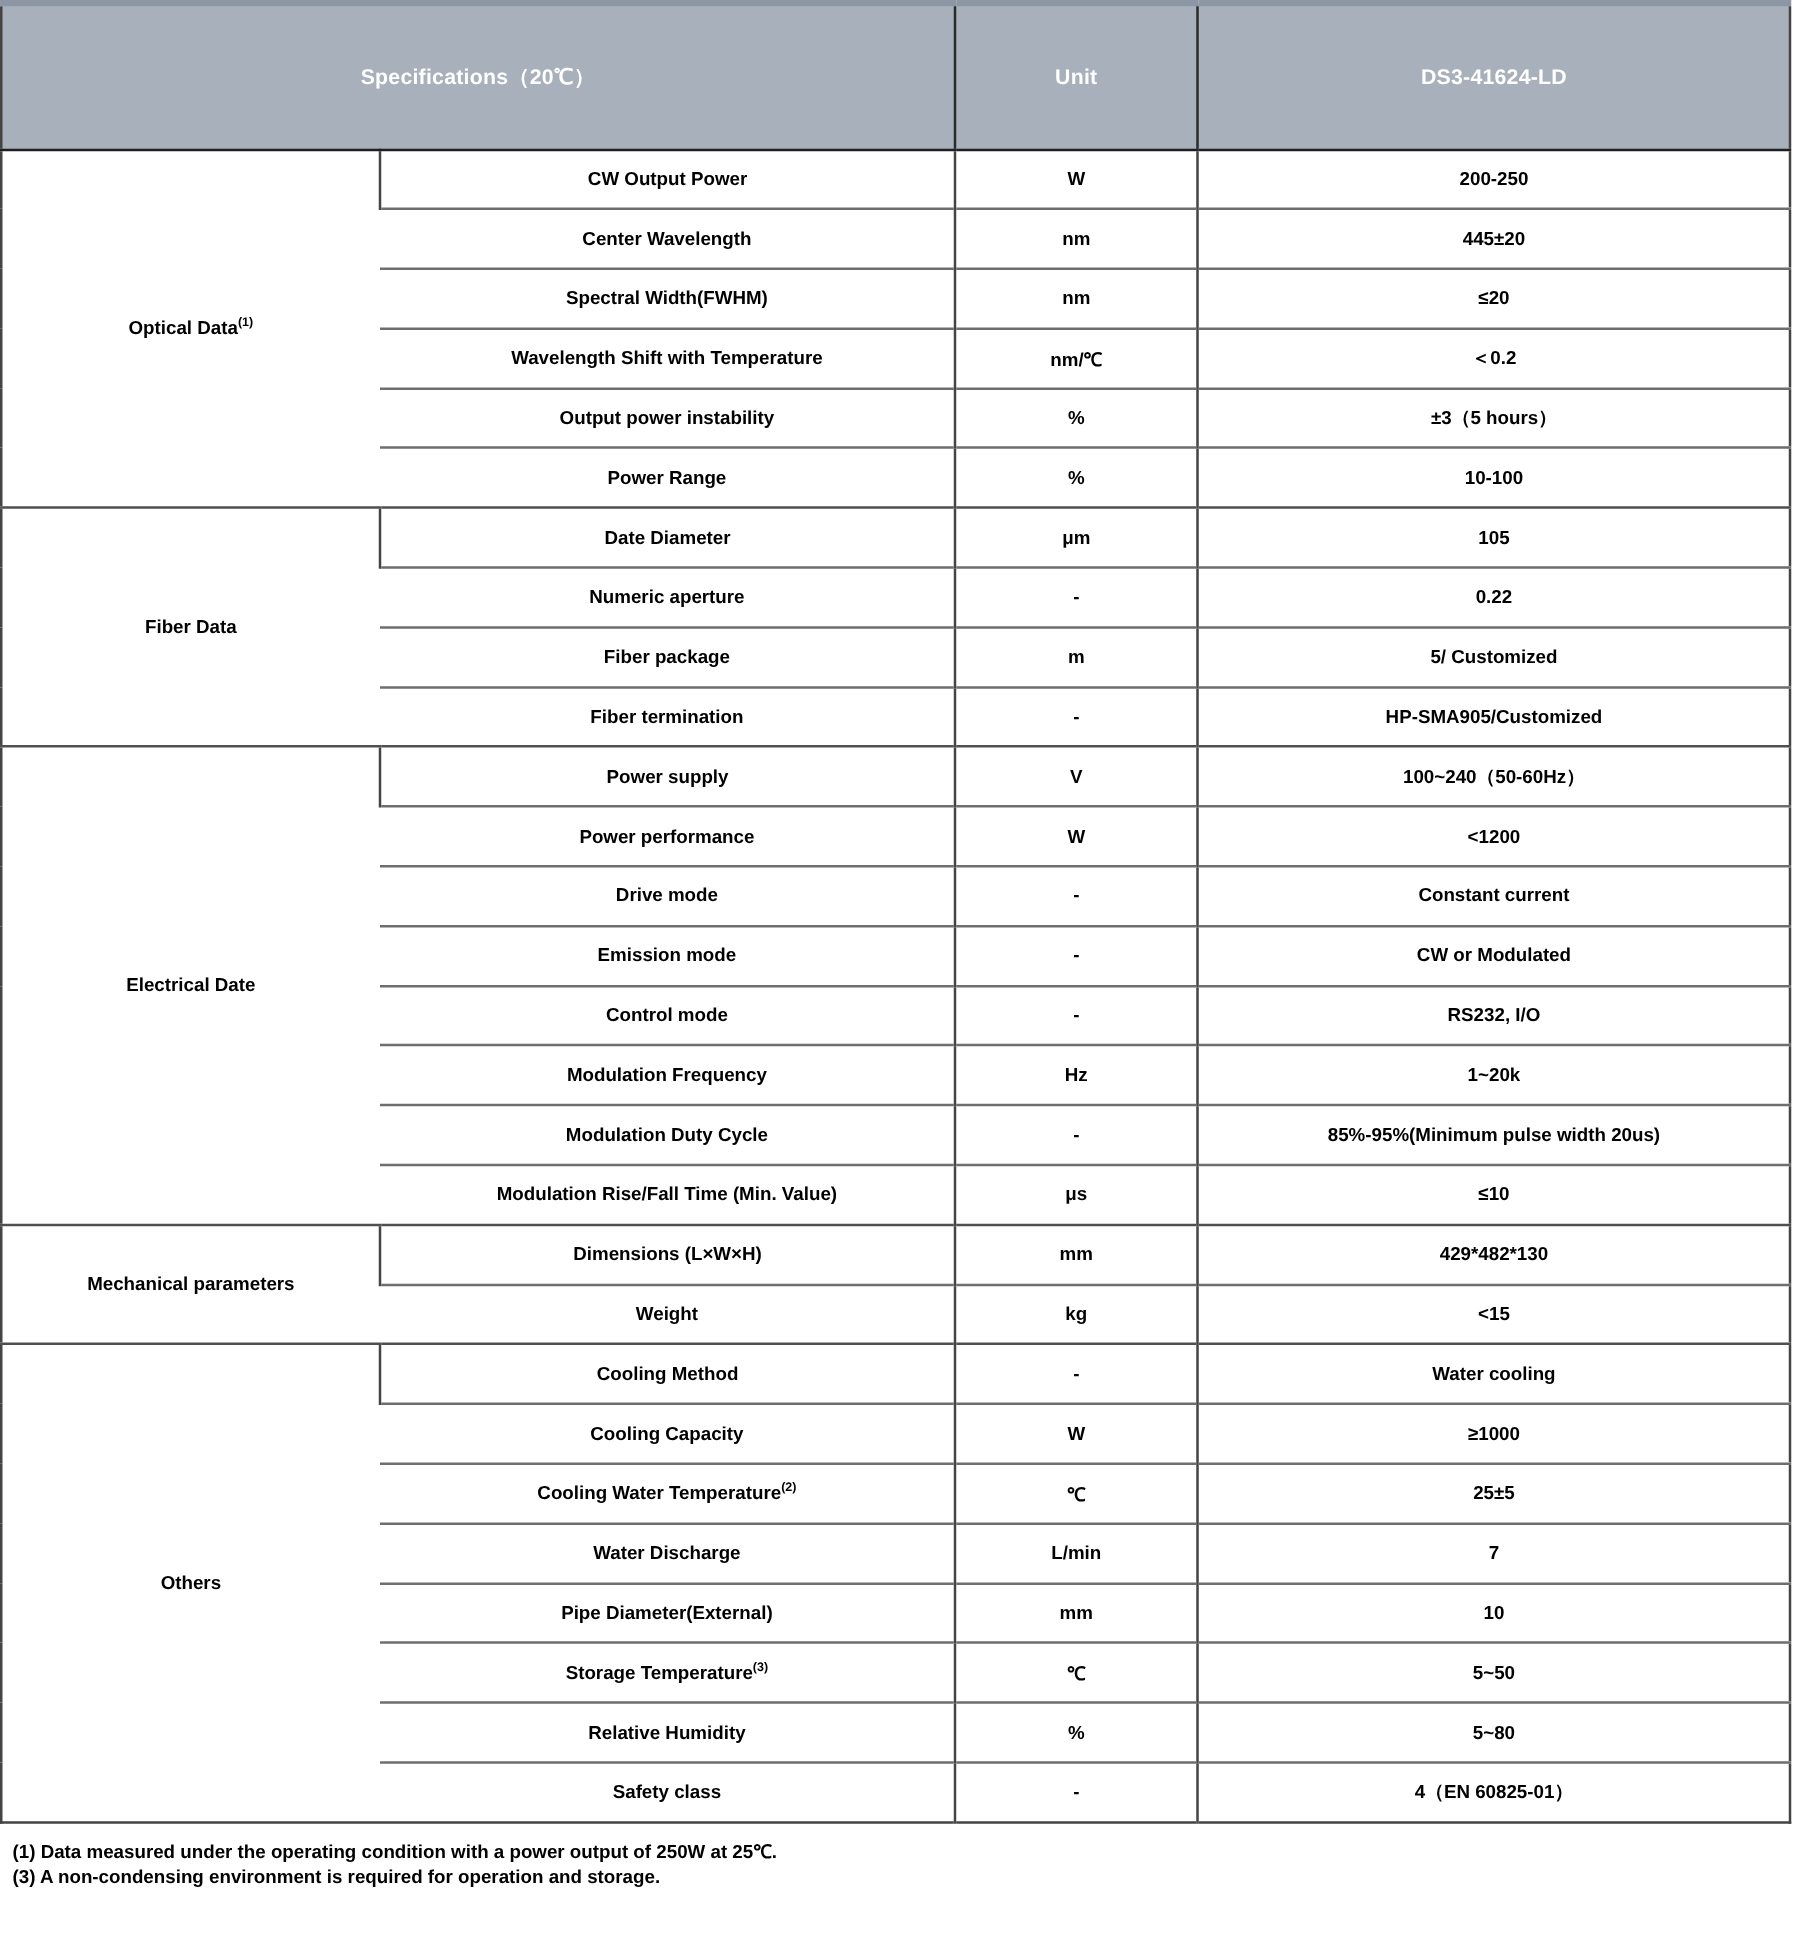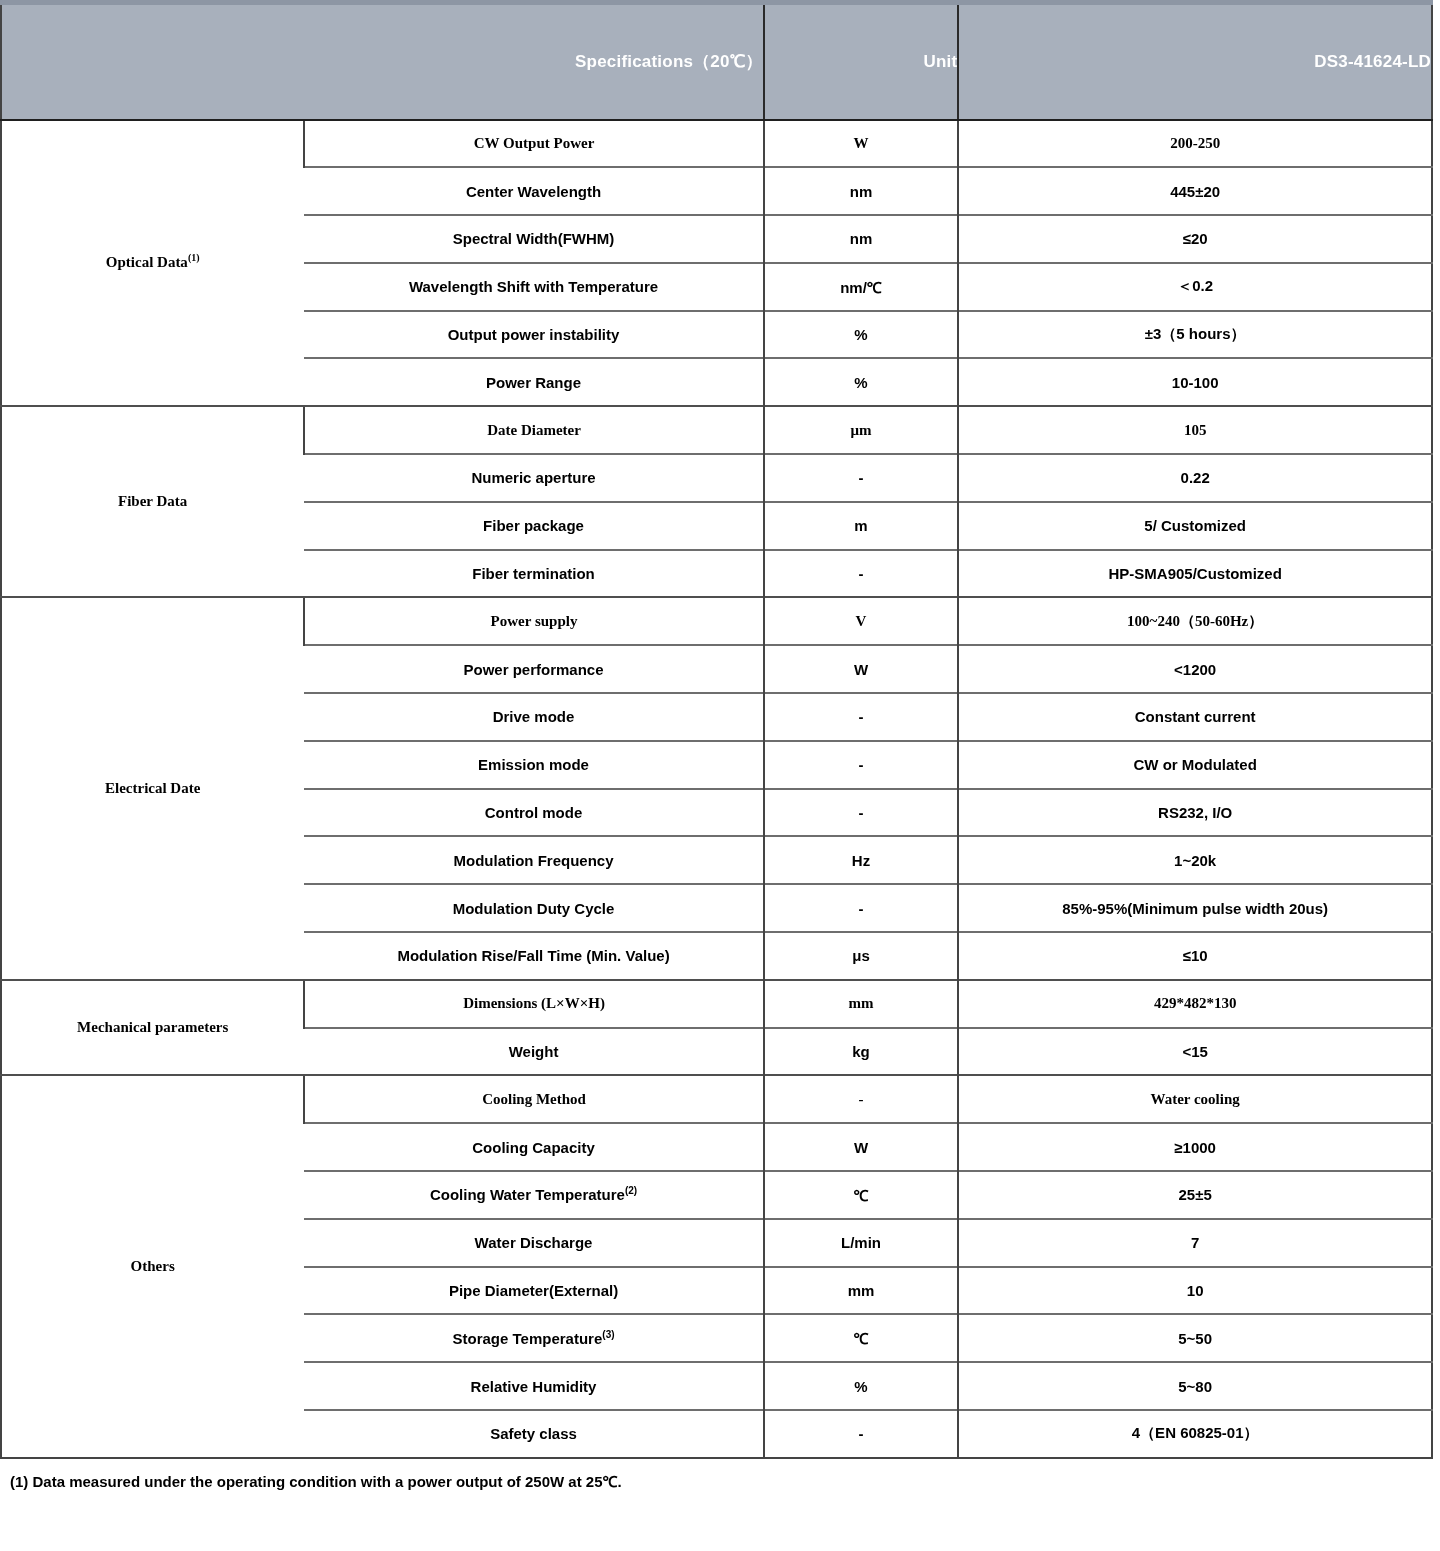--- a/index.html
+++ b/index.html
@@ -32,41 +32,41 @@
   col.c-param{width:32.1%;}
   col.c-unit{width:13.6%;}
   col.c-value{width:33.1%;}
   thead th{
     height:117px;
     background:var(--header-bg);
     border-top:5px solid var(--header-top);
     color:var(--header-text);
     font-size:17px;
     font-weight:bold;
-    text-align:right;
+    text-align:center;
     vertical-align:middle;
     border-left:2px solid #2a2a2a;
     border-bottom:2px solid #1f1f1f;
     letter-spacing:0.2px;
     margin-left:43px;
   }
   thead th:first-child{border-left:none;}
   tbody td{
     height:47.8px;
     text-align:center;
     vertical-align:middle;
     font-size:15px;
     font-weight:bold;
     border-top:2px solid var(--grid-h);
     border-left:2px solid var(--grid-v);
     padding:2px 6px;
     background:#ffffff;
   }
   tbody td:first-child{border-left:none;}
-  tbody tr.group-start td{border-top:2px solid #4f4f4f;font-family:Liberation Serif, serif;}
+  tbody tr.group-start td{border-top:2px solid #4f4f4f;}
   tbody td.group-cell{
     font-size:15px;
   }
   sup{
     font-size:10px;
     font-weight:bold;
     vertical-align:super;
     line-height:0;
   }
   .footnotes{
@@ -238,14 +238,15 @@
         <tr>
           <td>Safety class</td>
           <td>-</td>
           <td>4（EN 60825-01）</td>
         </tr>
       </tbody>
   </table>
 
   <div class="footnotes">
     <div>(1) Data measured under the operating condition with a power output of 250W at 25℃.</div>
+    <div>(3) A non-condensing environment is required for operation and storage.</div>
   </div>
 </div>
 
 </body></html>

